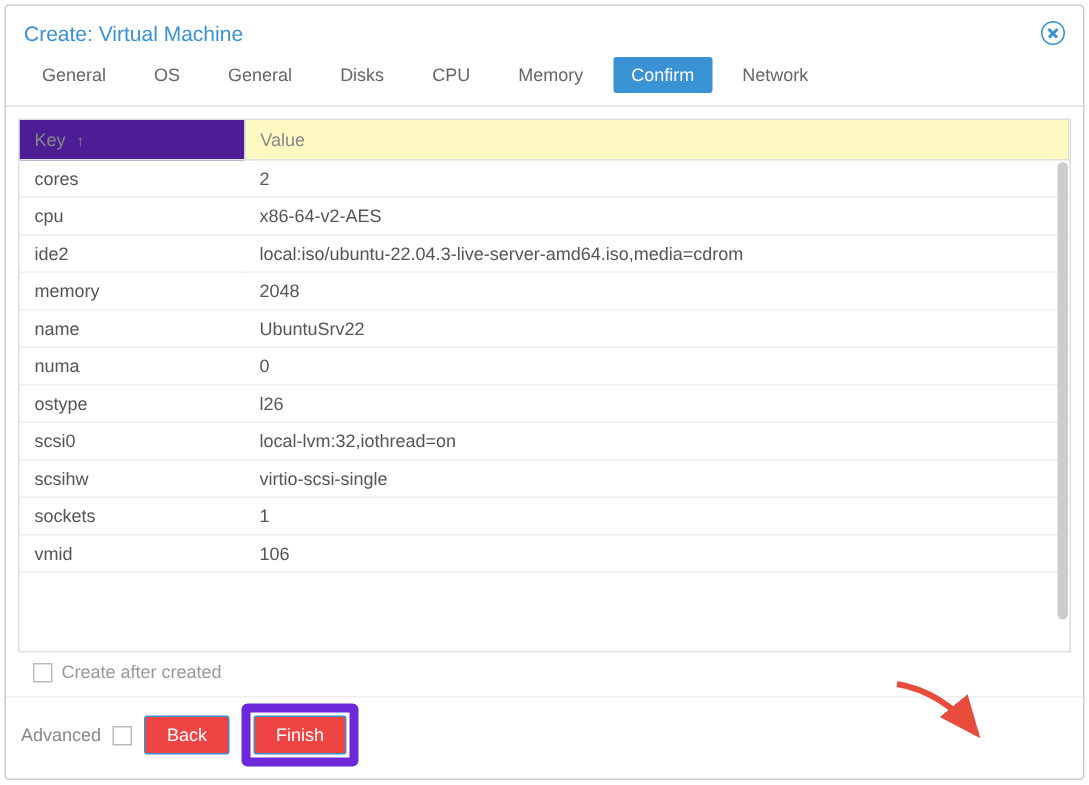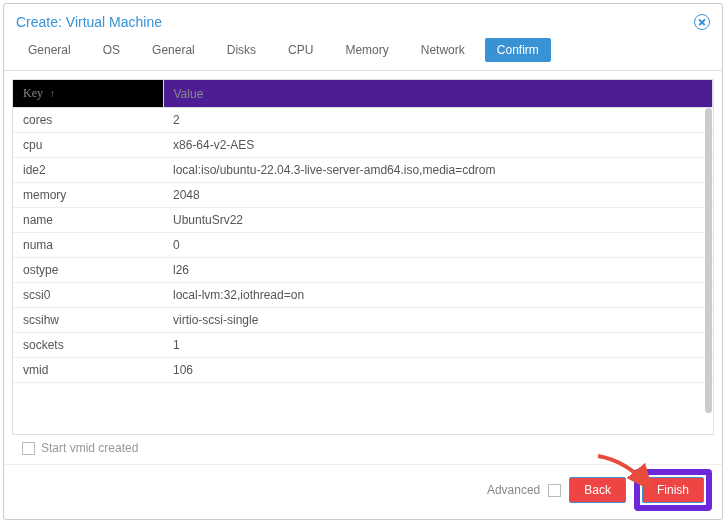--- a/index.html
+++ b/index.html
@@ -83,29 +83,28 @@
       position: relative;
     }
     .table {
       width: 100%;
       border-collapse: collapse;
     }
     .table th {
       text-align: left;
       font-weight: 400;
       color: #888;
-      background: #4c1d95;
+      background: #fef9c3;
       padding: 6px 10px;
       border-bottom: 1px solid #e0e0e0;
       border-right: 1px solid #e0e0e0;
       font-size: 12px;
     }
     .table th.sorted {
-      background: #000000;
-      font-family: Liberation Serif, serif;
+      background: #4c1d95;
     }
     .sort-arrow {
       display: inline-block;
       margin-left: 4px;
       font-size: 10px;
       color: #888;
     }
     .table td {
       padding: 5px 10px;
       border-bottom: 1px solid #eee;
@@ -129,21 +128,20 @@
     }
     .footer1 {
       padding: 6px 10px 2px 10px;
       display: flex;
       align-items: center;
     }
     .footer2 {
       padding: 4px 10px 8px 10px;
       display: flex;
       align-items: center;
-      justify-content: flex-end;
       gap: 8px;
       border-top: 1px solid #eee;
       margin-top: 4px;
     }
     .checkbox-label {
       display: flex;
       align-items: center;
       gap: 6px;
       color: #999;
       font-size: 12px;
@@ -194,22 +192,22 @@
     <div class="close-icon"></div>
   </div>
 
   <div class="tabs">
     <div class="tab">General</div>
     <div class="tab">OS</div>
     <div class="tab">General</div>
     <div class="tab">Disks</div>
     <div class="tab">CPU</div>
     <div class="tab">Memory</div>
+    <div class="tab active">Confirm</div>
     <div class="tab">Network</div>
-    <div class="tab active">Confirm</div>
   </div>
 
   <div class="content">
     <div class="table-wrap">
       <table class="table">
         <thead>
           <tr>
             <th class="sorted">
               <span>Key</span>
               <span class="sort-arrow">↑</span>
@@ -265,21 +263,21 @@
           </tbody>
       </table>
       <div class="scrollbar">
         <div class="thumb"></div>
       </div>
     </div>
 
     <div class="footer1">
       <label class="checkbox-label">
         <span class="checkbox"></span>
-        <span>Start vmid created</span>
+        <span>Create after created</span>
       </label>
     </div>
   </div>
 
   <div class="footer2">
     <span class="adv-label">Advanced</span>
     <span class="checkbox"></span>
     <button class="btn btn-primary">Back</button>
     <span class="btn-finish-wrap">
       <button class="btn btn-primary">Finish</button>

